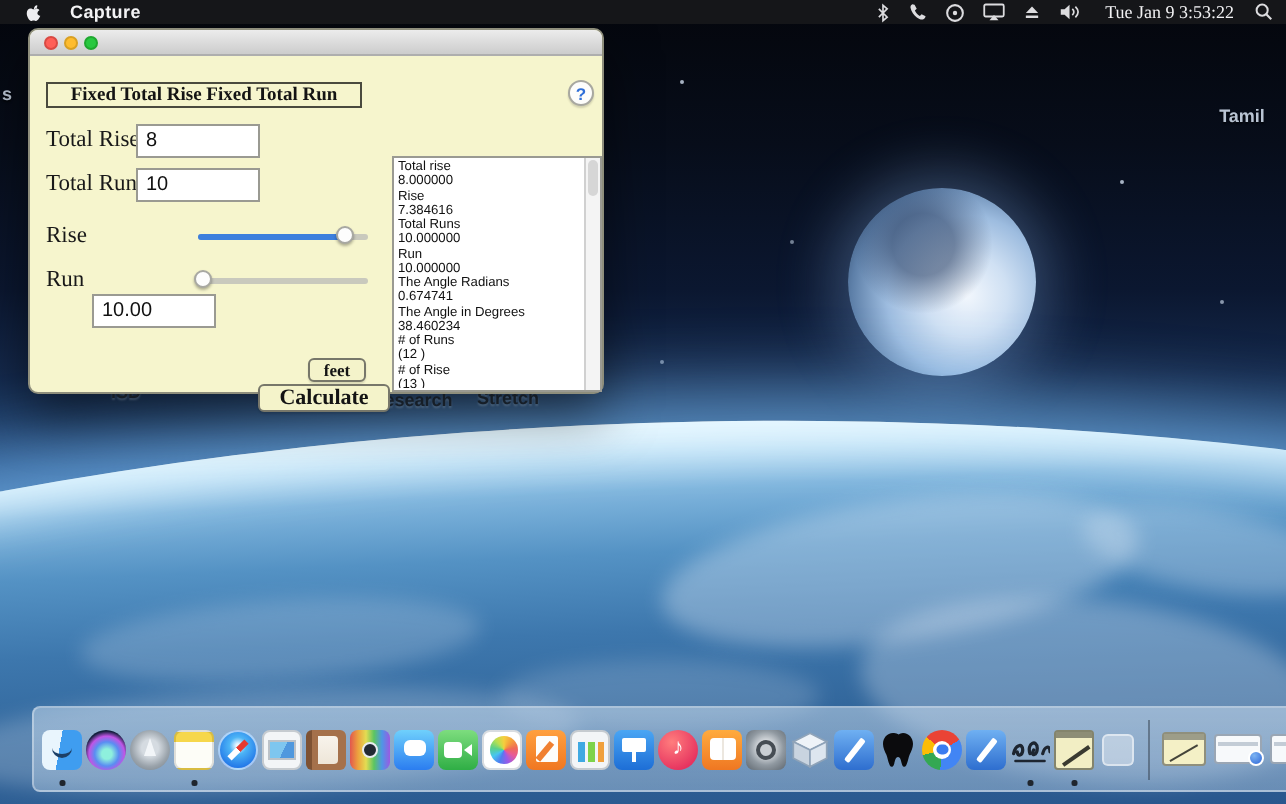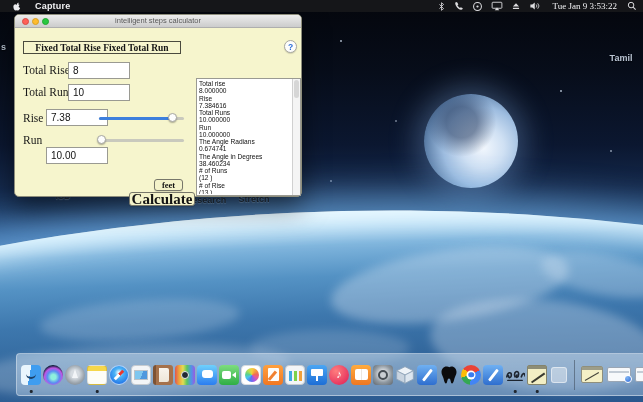--- a/index.html
+++ b/index.html
@@ -79,21 +79,21 @@
     font-size:6.6px; line-height:7.25px; color:#111; white-space:pre-line; }
   .output-scroll { position:absolute; top:0; bottom:0; right:0; width:8px; background:#f4f4f4;
     border-left:1px solid #d0d0d0; }
   .output-scroll i { position:absolute; left:1px; right:1px; top:1px; height:18px; border-radius:3px;
     background:#d6d6d6; display:block; }
 
   .btn { position:absolute; background:#f4f3ca; border:1px solid #77776a; border-radius:3px;
     font-family:"Liberation Serif",serif; color:#141414; text-align:center;
     box-shadow:0 1px 1px rgba(0,0,0,.12); }
   .btn-feet { left:139px; top:151px; width:29px; height:12px; font-size:8.5px; line-height:11px;font-weight:bold; }
-  .btn-calc { left:114px; top:164px; width:66px; height:14px; font-size:15px; font-weight:bold; line-height:13px;text-align:center; }
+  .btn-calc { left:114px; top:164px; width:66px; height:14px; font-size:11px; font-weight:bold; line-height:13px;text-align:center; }
 
   
   .dock { position:absolute; left:16px; right:0; top:353px; height:43px; z-index:35;
     background:linear-gradient(rgba(196,216,235,.55),rgba(168,194,220,.5));
     border:1px solid rgba(255,255,255,.35); border-right:none; border-radius:4px 0 0 4px;
     display:flex; align-items:center; padding:0 3px; }
   .slot { position:relative; width:22px; height:38px; flex:0 0 auto;
     display:flex; align-items:center; justify-content:center; }
   .di { position:relative; width:20px; height:20px; border-radius:4px; }
   .dot { position:absolute; bottom:1px; left:50%; transform:translateX(-50%); width:2.5px; height:2.5px;
@@ -253,34 +253,32 @@
           <line x1="8" y1="8" x2="11.2" y2="11.2" stroke="#ededf0" stroke-width="1.4"></line>
         </svg>
     </span>
   </div>
 
   <div class="window">
     <div class="titlebar">
       <span class="tl r"></span>
       <span class="tl y"></span>
       <span class="tl g"></span>
-      <div class="wtitle">intelligent steps calculator</div>
     </div>
     <div class="wcontent">
       <div class="mode-box">Fixed Total Rise Fixed Total Run</div>
       <div class="help-btn">?</div>
 
       <span class="flabel" style="left:8px;top:36px">Total Rise</span>
       <input class="finput" style="left: 53px; top: 34px;" value="8">
 
       <span class="flabel" style="left:8px;top:58px">Total Run</span>
       <input class="finput" style="left: 53px; top: 56px;" value="10">
 
       <span class="flabel" style="left:8px;top:84px">Rise</span>
-      <input class="finput" style="left: 31px; top: 81px;" value="7.38">
       <div class="slider" style="left:84px;top:85px">
         <span class="sl-track"></span>
         <span class="sl-fill" style="width: 86%;"></span>
         <span class="sl-thumb" style="left: calc(86% - 4.5px);"></span>
       </div>
 
       <span class="flabel" style="left:8px;top:106px">Run</span>
       <input class="finput" style="left: 31px; top: 103px; margin-top: 16px;" value="10.00">
       <div class="slider" style="left:84px;top:107px">
         <span class="sl-track"></span>

